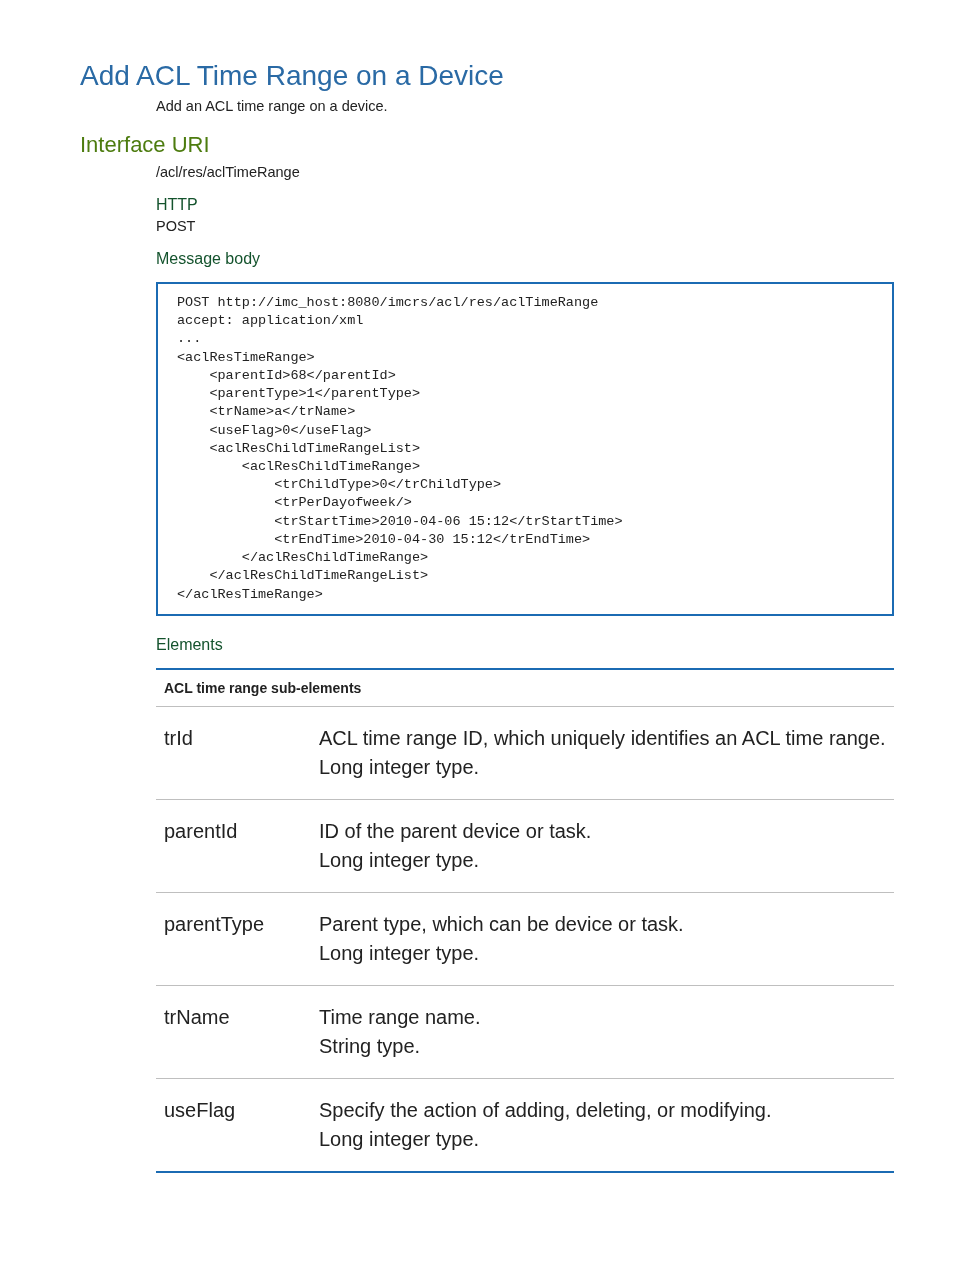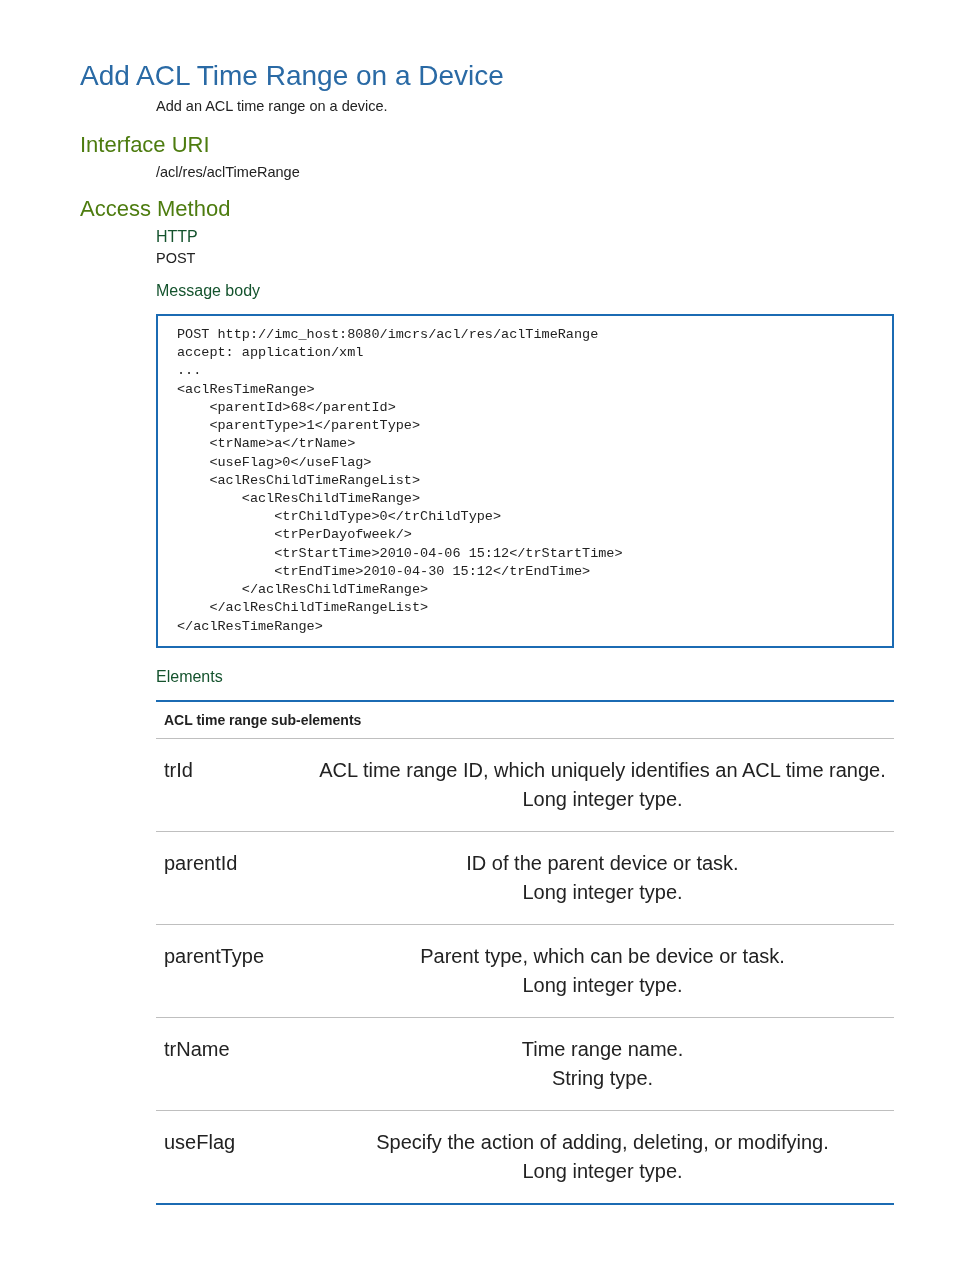--- a/index.html
+++ b/index.html
@@ -80,21 +80,20 @@
     border-bottom: 1px solid #bfbfbf;
   }
   .elements-table tr:last-child td {
     border-bottom: none;
   }
   .elements-table td.name {
     width: 155px;
   }
   .desc-line {
     margin: 0 0 6px 0;
-    text-align: center;
   }
   .desc-line:last-child { margin-bottom: 0; }
   .footer {
     text-align: right;
     font-size: 13px;
     color: #14532d;
     margin-top: 150px;
     padding-right: 4px;
   }
 </style>
@@ -102,21 +101,20 @@
 <body>
 
 <div class="page">
 
   <h1 class="title">Add ACL Time Range on a Device</h1>
   <p class="subtitle">Add an ACL time range on a device.</p>
 
   <h2 class="section">Interface URI</h2>
   <div class="indent uri">/acl/res/aclTimeRange</div>
 
-  <h2 class="section">Access Method</h2>
   <div class="indent">
     <h3 class="sub">HTTP</h3>
     <div class="post">POST</div>
     <h3 class="sub">Message body</h3>
   </div>
 
   <div class="codebox">POST http://imc_host:8080/imcrs/acl/res/aclTimeRange
 accept: application/xml
 ...
 &lt;aclResTimeRange&gt;

